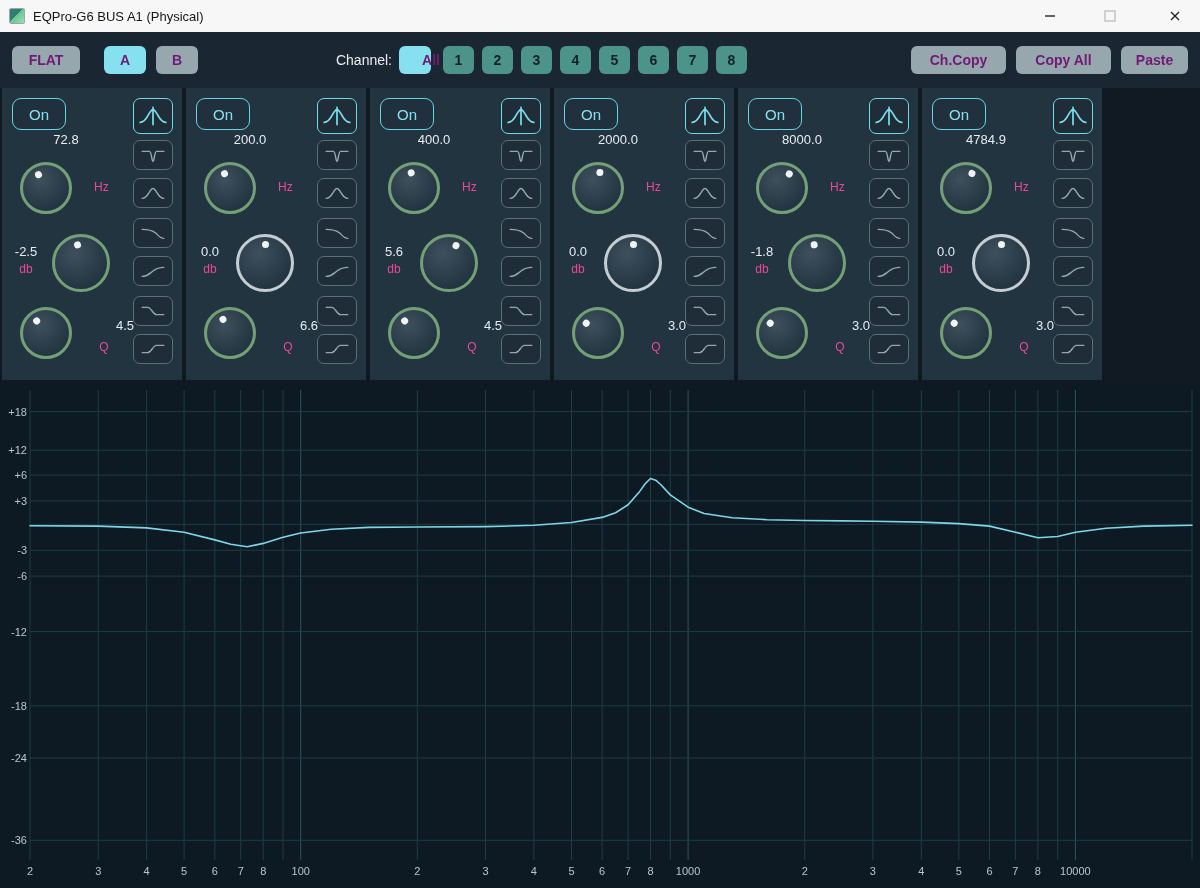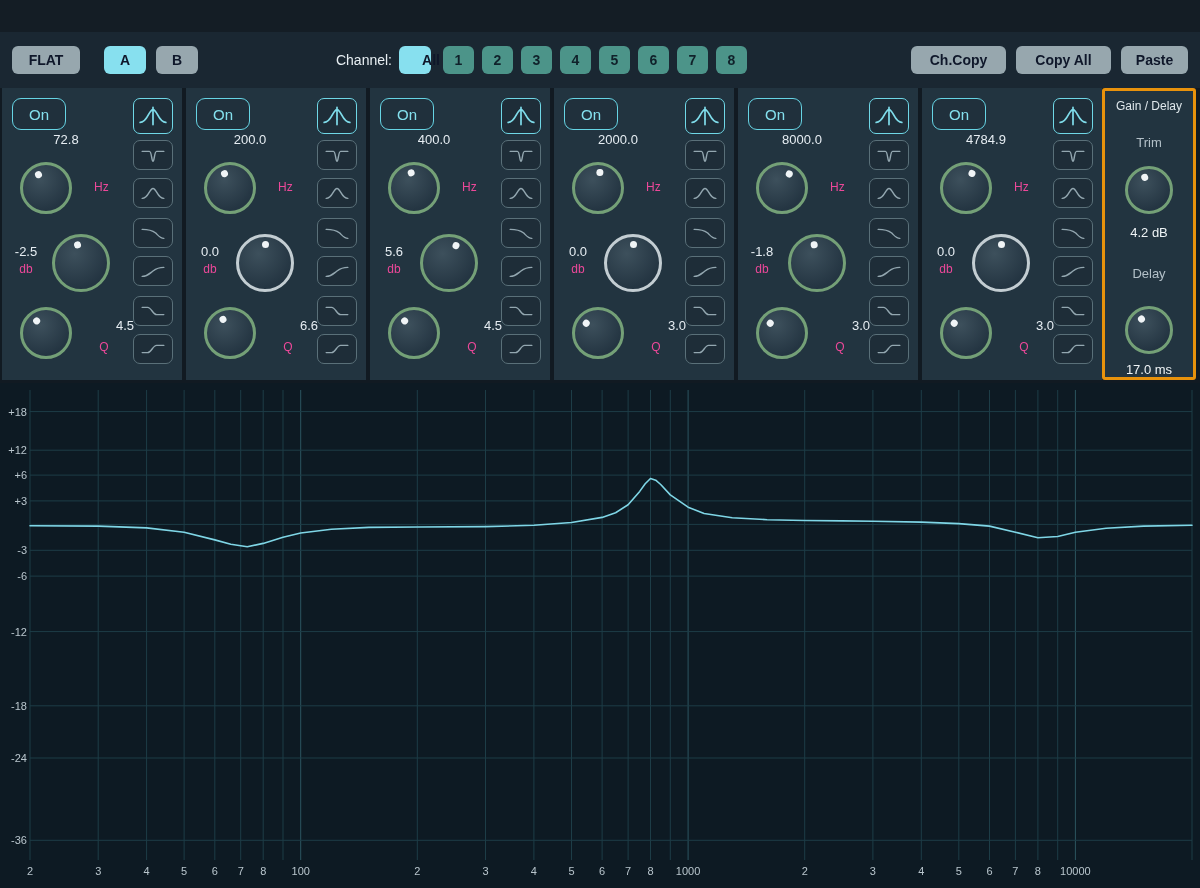--- a/index.html
+++ b/index.html
@@ -15,21 +15,21 @@
   #win-title{margin-left:8px;font-size:13px;color:#151515;}
   .win-btn{position:absolute;top:0;width:46px;height:32px;display:flex;align-items:center;justify-content:center;}
   #btn-min{left:1027px}#btn-max{left:1087px}#btn-close{left:1152px}
   .win-btn svg{width:16px;height:16px;}
   #btn-min svg line,#btn-close svg path{stroke:#222;stroke-width:1.4;fill:none;}
   #btn-max svg rect{stroke:#bdbdbd;stroke-width:1.3;fill:none;}
   
   #toolbar{position:absolute;top:32px;left:0;width:1200px;height:56px;background:#1a2732;}
   .tb-btn{position:absolute;top:14px;height:28px;border:none;border-radius:6px;
           display:flex;align-items:center;justify-content:center;
-          font:700 14px "Liberation Sans",sans-serif;color:#0f172a;background:#97a7ae;padding:0;}
+          font:700 14px "Liberation Sans",sans-serif;color:#701a75;background:#97a7ae;padding:0;}
   .tb-btn.cyan{background:#87e0ef;}
   .tb-btn.ch-num{background:#4c9489;color:#10212a;}
   #btn-flat{left:12px;width:68px;}
   #btn-a{left:104px;width:42px;}
   #btn-b{left:156px;width:42px;}
   #lbl-channel{position:absolute;left:318px;width:74px;top:14px;height:28px;display:flex;
                align-items:center;justify-content:flex-end;color:#e7eef2;font-size:14px;}
   #btn-chcopy{left:911px;width:95px;}
   #btn-copyall{left:1016px;width:95px;}
   #btn-paste{left:1121px;width:67px;}
@@ -73,20 +73,39 @@
   .gd-knob{left:20px;width:48px;height:48px;}
   
   #graph{position:absolute;top:383px;left:0;width:1200px;height:505px;background:#0d1a23;}
   .axis-lbl{fill:#b9c6cd;font-size:11px;font-family:"Liberation Sans",sans-serif;}
 </style>
 </head>
 <body>
 
 <div id="app">
 
+  <div id="titlebar">
+    <div id="app-icon"></div>
+    <div id="win-title">EQPro-G6 BUS A1 (Physical)</div>
+    <div class="win-btn" id="btn-min">
+      <svg viewBox="0 0 16 16">
+          <line x1="3" y1="8" x2="13" y2="8"></line>
+        </svg>
+    </div>
+    <div class="win-btn" id="btn-max">
+      <svg viewBox="0 0 16 16">
+          <rect x="3" y="3" width="10" height="10"></rect>
+        </svg>
+    </div>
+    <div class="win-btn" id="btn-close">
+      <svg viewBox="0 0 16 16">
+          <path d="M4,4 L12,12 M12,4 L4,12"></path>
+        </svg>
+    </div>
+  </div>
 
   <div id="toolbar">
     <button class="tb-btn" id="btn-flat">FLAT</button>
     <button class="tb-btn cyan" id="btn-a">A</button>
     <button class="tb-btn" id="btn-b">B</button>
     <span id="lbl-channel">Channel:</span>
 
     <button class="tb-btn" id="btn-chcopy">Ch.Copy</button>
     <button class="tb-btn" id="btn-copyall">Copy All</button>
     <button class="tb-btn" id="btn-paste">Paste</button>
@@ -95,33 +114,20 @@
       <button class="tb-btn ch-num" style="left: 482px; width: 31px;">2</button>
       <button class="tb-btn ch-num" style="left: 521px; width: 31px;">3</button>
       <button class="tb-btn ch-num" style="left: 560px; width: 31px;">4</button>
       <button class="tb-btn ch-num" style="left: 599px; width: 31px;">5</button>
       <button class="tb-btn ch-num" style="left: 638px; width: 31px;">6</button>
       <button class="tb-btn ch-num" style="left: 677px; width: 31px;">7</button>
       <button class="tb-btn ch-num" style="left: 716px; width: 31px;">8</button>
     </div>
 
   <div id="bands">
-    <div id="gain-delay">
-      <div class="gd-title">Gain / Delay</div>
-      <div class="gd-label" style="top:44px">Trim</div>
-      <div class="knob gd-knob" id="trim-knob" style="top:75px">
-        <div class="dot" style="transform: rotate(-20deg) translateY(-14px);"></div>
-      </div>
-      <div class="gd-value" style="top:134px">4.2 dB</div>
-      <div class="gd-label" style="top:175px">Delay</div>
-      <div class="knob gd-knob" id="delay-knob" style="top:215px">
-        <div class="dot" style="transform: rotate(-35deg) translateY(-14px);"></div>
-      </div>
-      <div class="gd-value" style="top:271px">17.0 ms</div>
-    </div>
   <div class="band" style="left: 2px;">
     <button class="on-btn">On</button>
     <div class="val freq-val">72.8</div>
     <div class="knob k-freq">
       <div class="dot" style="transform: rotate(-30deg) translateY(-16px);"></div>
     </div>
     <div class="unit u-hz">Hz</div>
     <div class="val gain-val">-2.5</div>
     <div class="unit u-db">db</div>
     <div class="knob k-gain">

